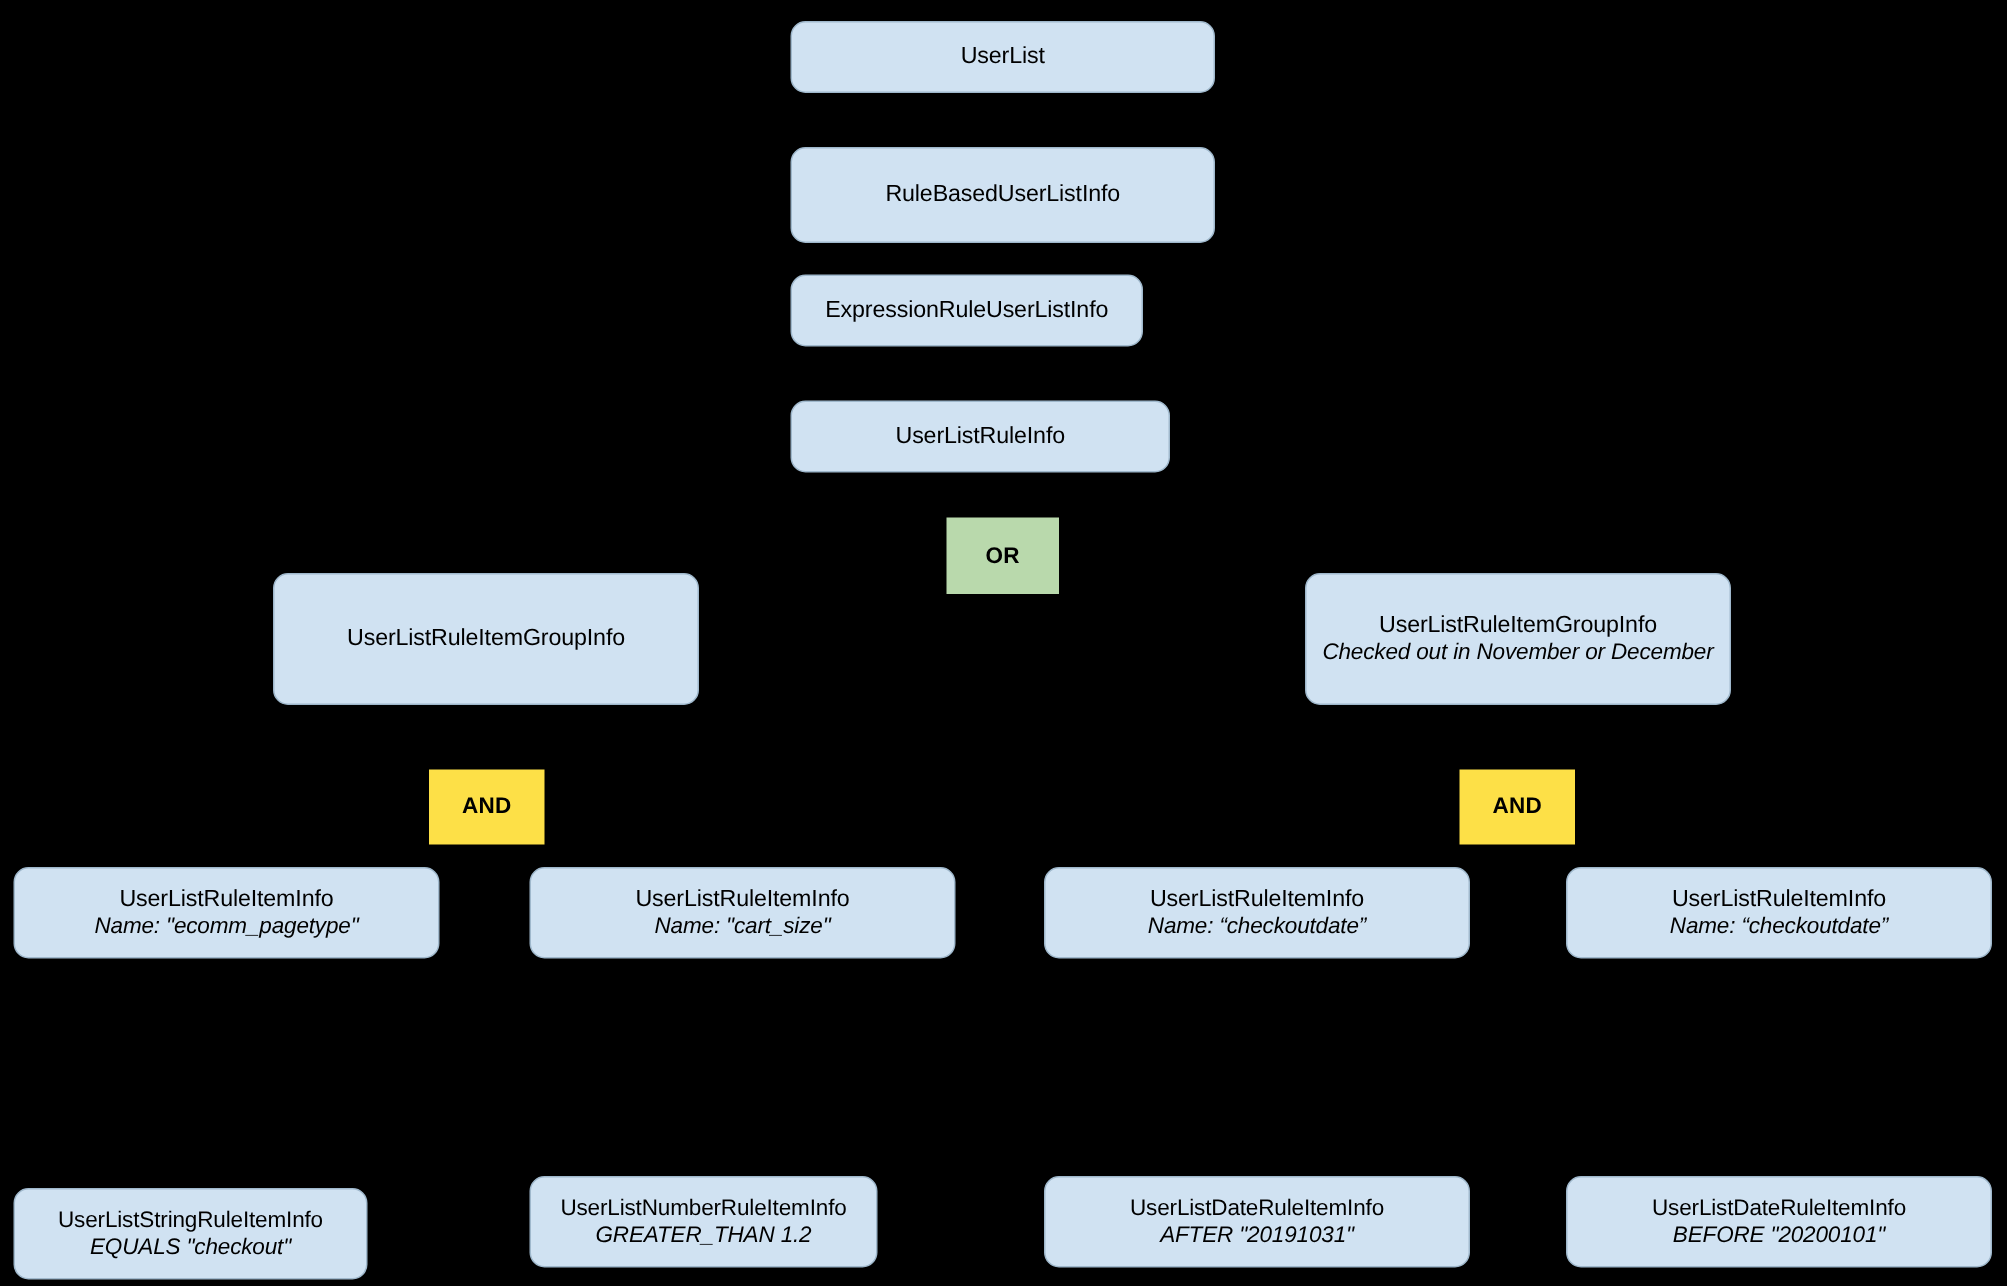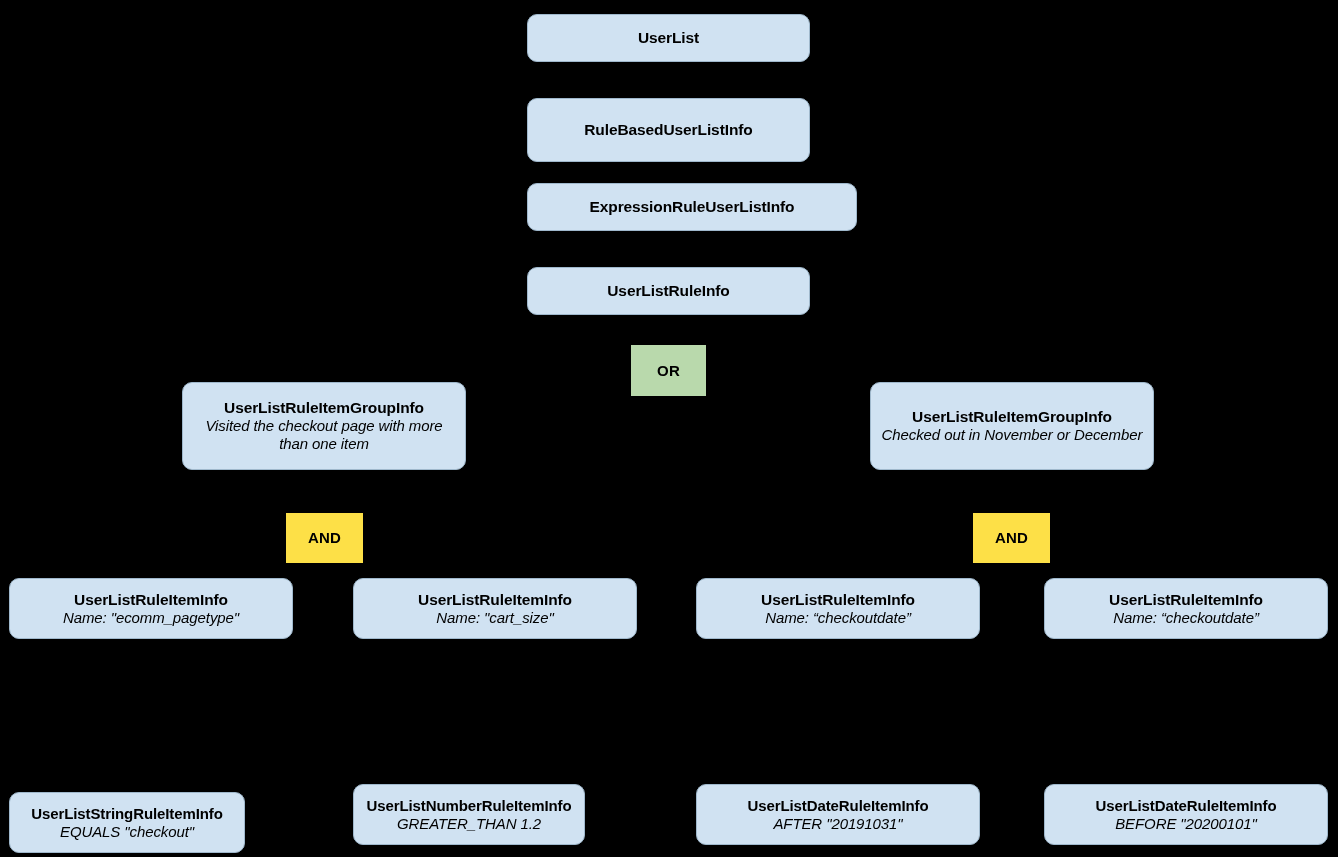--- a/index.html
+++ b/index.html
@@ -50,21 +50,21 @@
     border-radius: 0;
     border: none;
     font-size: 15px;
     font-weight: bold;
     letter-spacing: 0.2px;
   }
   .node.op.or-chip  { background: #b9d9ac; }
   .node.op.and-chip { background: #fde047; }
 
   .title {
-    font-weight: bold;
+    font-weight: normal;
     font-size: 15.5px;
     letter-spacing: -0.1px;
     white-space: nowrap;
   }
   .title.wide { font-size: 15px; }
 
   .subtitle {
     font-style: italic;
     font-size: 15px;
     letter-spacing: -0.1px;
@@ -103,35 +103,34 @@
   </svg>
 
   <div class="node klass" style="left:527px; top:14px; width:283px; height:48px;">
     <div class="title">UserList</div>
   </div>
 
   <div class="node klass" style="left:527px; top:98px; width:283px; height:64px;">
     <div class="title">RuleBasedUserListInfo</div>
   </div>
 
-  <div class="node klass" style="left:527px; top:183px; width:330px; height:48px;">
+  <div class="node klass" style="left:527px; top:183px; width:235px; height:48px;">
     <div class="title">ExpressionRuleUserListInfo</div>
   </div>
 
-  <div class="node klass" style="left:527px; top:267px; width:283px; height:48px;">
+  <div class="node klass" style="left:527px; top:267px; width:253px; height:48px;">
     <div class="title">UserListRuleInfo</div>
   </div>
 
   <div class="node op or-chip" style="left:631px; top:345px; width:75px; height:51px;justify-content:center;">
     <div>OR</div>
   </div>
 
   <div class="node klass" style="left:182px; top:382px; width:284px; height:88px;">
     <div class="title">UserListRuleItemGroupInfo</div>
-    <div class="subtitle">Visited the checkout page with more than one item</div>
   </div>
 
   <div class="node klass" style="left:870px; top:382px; width:284px; height:88px;">
     <div class="title">UserListRuleItemGroupInfo</div>
     <div class="subtitle">Checked out in November or December</div>
   </div>
 
   <div class="node op and-chip" style="left:286px; top:513px; width:77px; height:50px;">
     <div>AND</div>
   </div>

